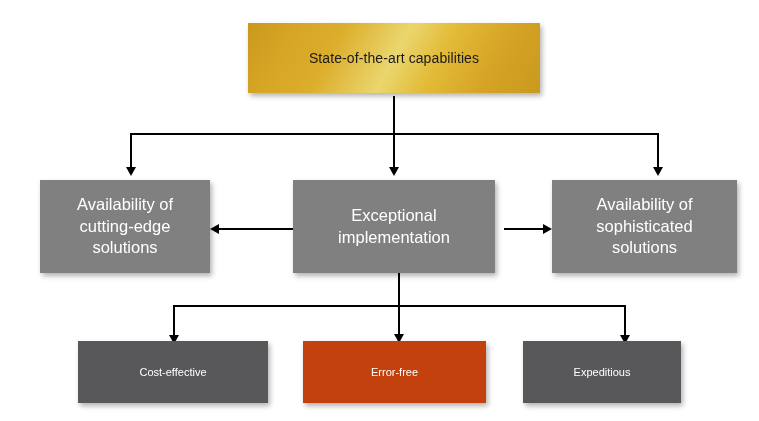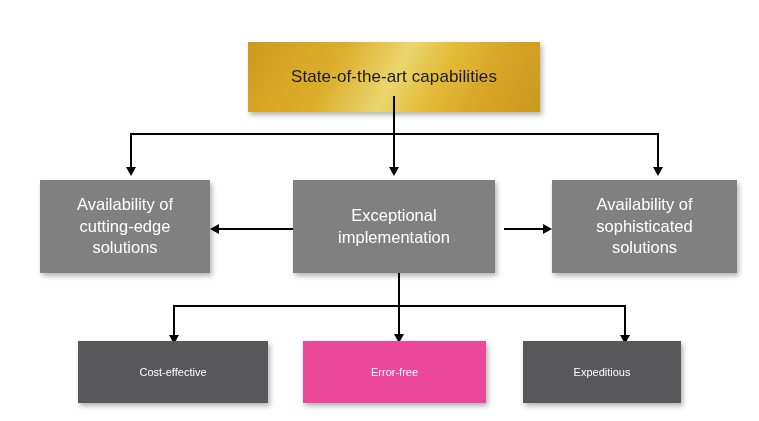--- a/index.html
+++ b/index.html
@@ -25,24 +25,24 @@
     justify-content: center;
     text-align: center;
     box-sizing: border-box;
     line-height: 1.32;
     white-space: pre-line;
   }
 
   
   .node-root {
     left: 248px;
-    top: 42px;
+    top: 23px;
     width: 292px;
     height: 70px;
-    font-size: 17px;
+    font-size: 14px;
     color: #1a1a1a;
     background: linear-gradient(118deg,
         #c9991f 0%,
         #d6a524 14%,
         #dcae2c 30%,
         #ead66e 50%,
         #e3bb37 64%,
         #d5a325 82%,
         #c99a1f 100%);
     box-shadow: 2px 3px 5px rgba(0,0,0,0.30);
@@ -64,21 +64,21 @@
 
   
   .node-leaf {
     top: 341px;
     height: 62px;
     font-size: 11px;
     color: #ffffff;
     box-shadow: 2px 3px 5px rgba(0,0,0,0.30);
   }
   .leaf-gray  { background: #58585a; }
-  .leaf-black { background: #ec4899; }
+  .leaf-black { background: #c2410c; }
   .node-leaf-left   { left: 78px;  width: 190px; }
   .node-leaf-center { left: 303px; width: 183px; }
   .node-leaf-right  { left: 523px; width: 158px; }
 
   
   .edge {
     position: absolute;
     background: #000000;
   }
   .edge-v { width: 2px; }

